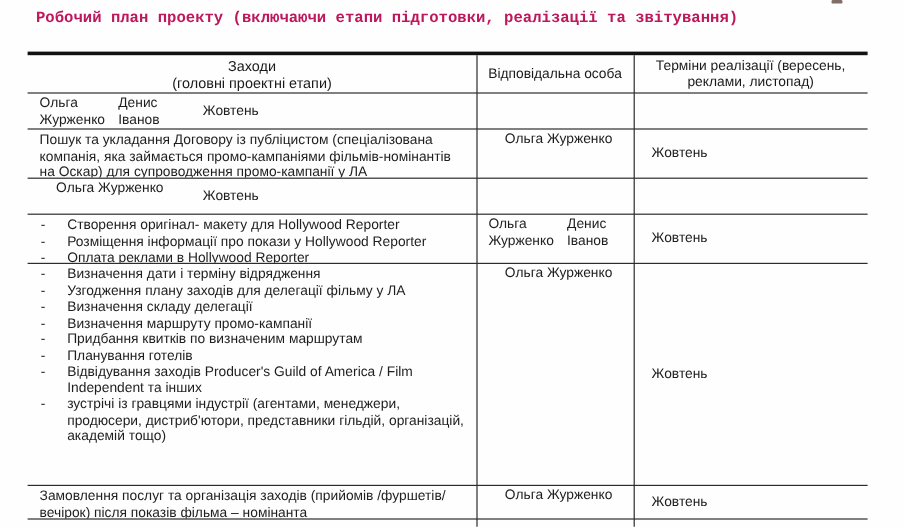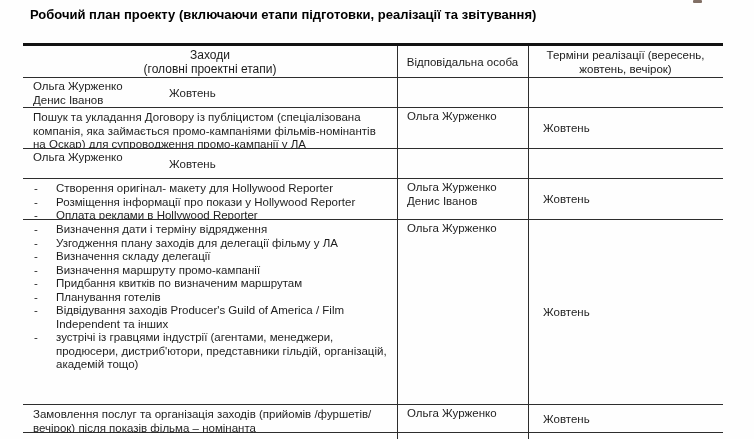--- a/index.html
+++ b/index.html
@@ -9,22 +9,23 @@
     font-family: "Liberation Sans", sans-serif;
     color: #1e1e1e;
     position: relative;
     overflow: hidden;
   }
   .doc-title {
     position: absolute;
     left: 30px; top: 7px;
     font-size: 13px;
     font-weight: bold;
-    color: #000000;
+    color: #be185d;
     white-space: nowrap;
+    font-family: Liberation Mono, monospace;
   }
   .speck {
     position: absolute;
     left: 693px; top: 0;
     width: 9px; height: 3px;
     background: #6b564a;
     opacity: .85;
     border-radius: 1px;
   }
   .wtable {
@@ -51,21 +52,21 @@
   .h-r0 { height: 30px; }
   .h-r1 { height: 41px; }
   .h-r2 { height: 30px; }
   .h-r3 { height: 41px; }
   .h-r4 { height: 185px; }
   .h-r5 { height: 28px; }
   .h-stub { height: 8px; border-bottom: none; }
   .td { box-sizing: border-box; overflow: hidden; }
   .c1 { width: 374px; padding: 3px 9px 1px 10px; }
   .c2 { width: 131px; padding: 1px 4px 1px 10px;
-        display: flex; flex-direction: column; }
+        display: flex; justify-content: center; }
   .c3 { flex: 1; padding: 1px 4px 1px 15px;
         display: flex; flex-direction: column; justify-content: center; }
   .hc { display: flex; flex-direction: column;
         justify-content: center; align-items: center;
         text-align: center; padding: 1px 4px; }
   .hc div { font-size: 12px; line-height: 14px; color: #1a1a1a; }
   .c1 .p, .c1 .bullet { font-size: 11.5px; line-height: 13.5px; }
   .c2 div, .c3 div { font-size: 11.5px; line-height: 14px; }
   .bullet { display: flex; }
   .dash { flex: none; width: 22px; padding-left: 1px; }
@@ -82,21 +83,21 @@
   <div class="tr h-header">
     <div class="td c1 hc">
       <div>Заходи</div>
       <div>(головні проектні етапи)</div>
     </div>
     <div class="td c2 hc">
       <div>Відповідальна особа</div>
     </div>
     <div class="td c3 hc">
       <div>Терміни реалізації (вересень,</div>
-      <div>жовтень, вечірок)</div>
+      <div>реклами, листопад)</div>
     </div>
   </div>
 
   <div class="tr h-r0">
     <div class="td c2">
       <div>Ольга Журженко</div>
       <div>Денис Іванов</div>
     </div>
     <div class="td c3">
       <div>Жовтень</div>

